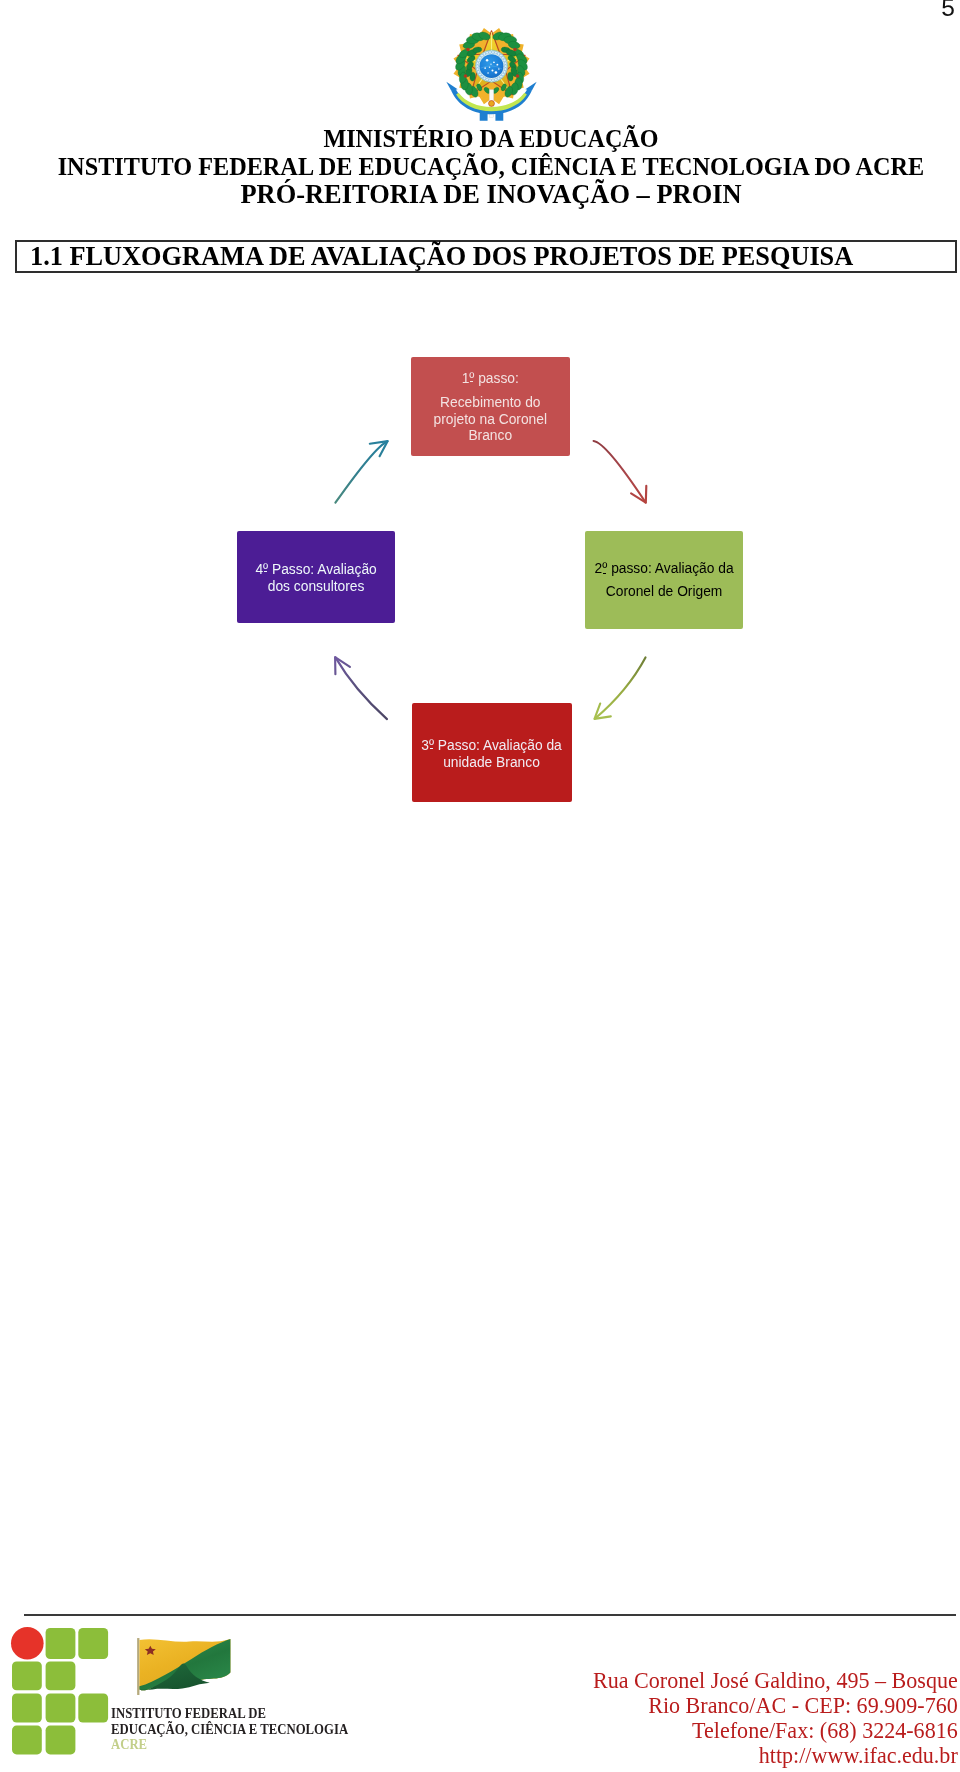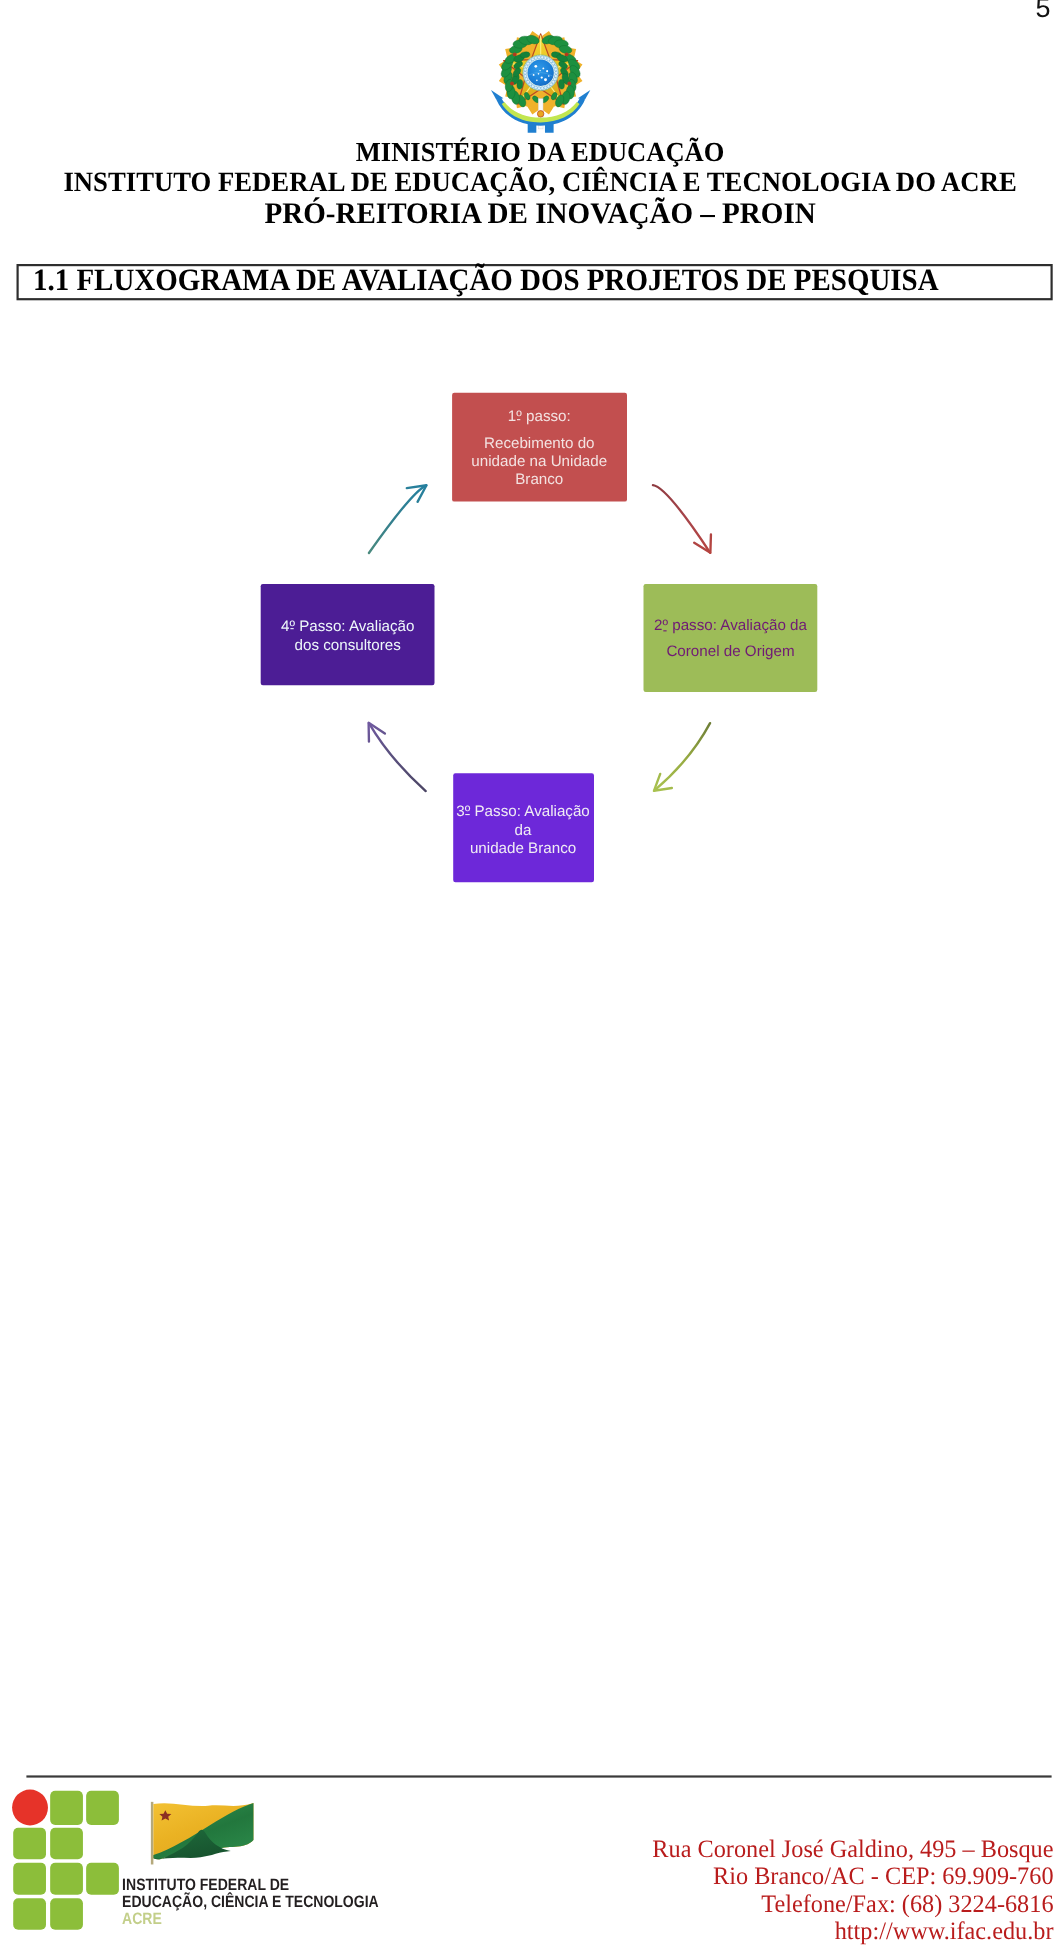--- a/index.html
+++ b/index.html
@@ -35,29 +35,29 @@
   .fbox .ord{position:relative;display:inline-block;}
   .fbox .ord::after{content:"";position:absolute;left:0.07em;right:0.07em;bottom:0.435em;
         height:0.07em;background:currentColor;}
   #fbox1 > div{position:relative;top:1.3px;}
   #fbox2 p{line-height:23px;}
   #fbox3 > div{position:relative;top:2.4px;}
   #fbox3 p{line-height:16.7px;}
   #fbox4 p{line-height:17.4px;}
   #fbox4 > div{position:relative;top:1.2px;}
   #fbox1{left:411px;top:356.8px;width:158.5px;height:99.5px;background:#c24f4f;color:#f3e2e1;}
-  #fbox2{left:585px;top:530.8px;width:158.2px;height:97.8px;background:#9dbc58;color:#701a75;}
-  #fbox3{left:411.5px;top:703px;width:128px;height:99px;background:#6d28d9;color:#f0ecf4;}
+  #fbox2{left:585px;top:530.8px;width:158.2px;height:97.8px;background:#9dbc58;color:#000000;}
+  #fbox3{left:411.5px;top:703px;width:160px;height:99px;background:#b91c1c;color:#f0ecf4;}
   #fbox4{left:237px;top:530.8px;width:158.2px;height:92px;background:#4c1d95;color:#eef8fa;}
 
   
   #footer-rule{left:24px;top:1614px;width:932px;height:0;border-top:2px solid #3a3a3a;}
   #ifac-logo{left:10.4px;top:1625.5px;}
   #ifac-flag{left:131.7px;top:1634.9px;}
-  #ifac-name{left:111px;top:1706px;font-family:Liberation Sans, sans-serif;font-weight:bold;
+  #ifac-name{left:111px;top:1706px;font-family:Liberation Serif, serif;font-weight:bold;
              transform-origin:0 0;}
   #ifac-name div{font-size:15px;line-height:15.6px;transform:scaleX(0.85);transform-origin:0 0;white-space:nowrap;}
   #ifn1,#ifn2{color:#231f20;}
   #ifn3{color:#c3cf8a;}
   #footer-address{right:2.5px;top:1667.5px;text-align:right;color:#b91c1c;}
   #footer-address div{font-size:22.8px;line-height:25px;transform:scaleX(0.968);
                       transform-origin:100% 0;white-space:nowrap;}
 </style>
 </head>
 <body>
@@ -244,21 +244,21 @@
         <path d="M335.4,502.7 Q375.5,446 387.4,441.4" stroke="url(#gr-blue)"></path>
         <path d="M369.8,443.7 L387.7,441.1 L379.6,456.2" stroke="url(#gr-blue)"></path>
       </g>
     </g>
   </svg>
   <div class="fbox" id="fbox1">
     <div>
       <p>1<span class="ord">º</span> passo:</p>
       <p class="gap"></p>
       <p>Recebimento do</p>
-      <p>unidade na Unidade</p>
+      <p>projeto na Coronel</p>
       <p>Branco</p>
     </div>
   </div>
   <div class="fbox" id="fbox2">
     <div>
       <p>2<span class="ord">º</span> passo: Avaliação da</p>
       <p>Coronel de Origem</p>
     </div>
   </div>
   <div class="fbox" id="fbox3">

